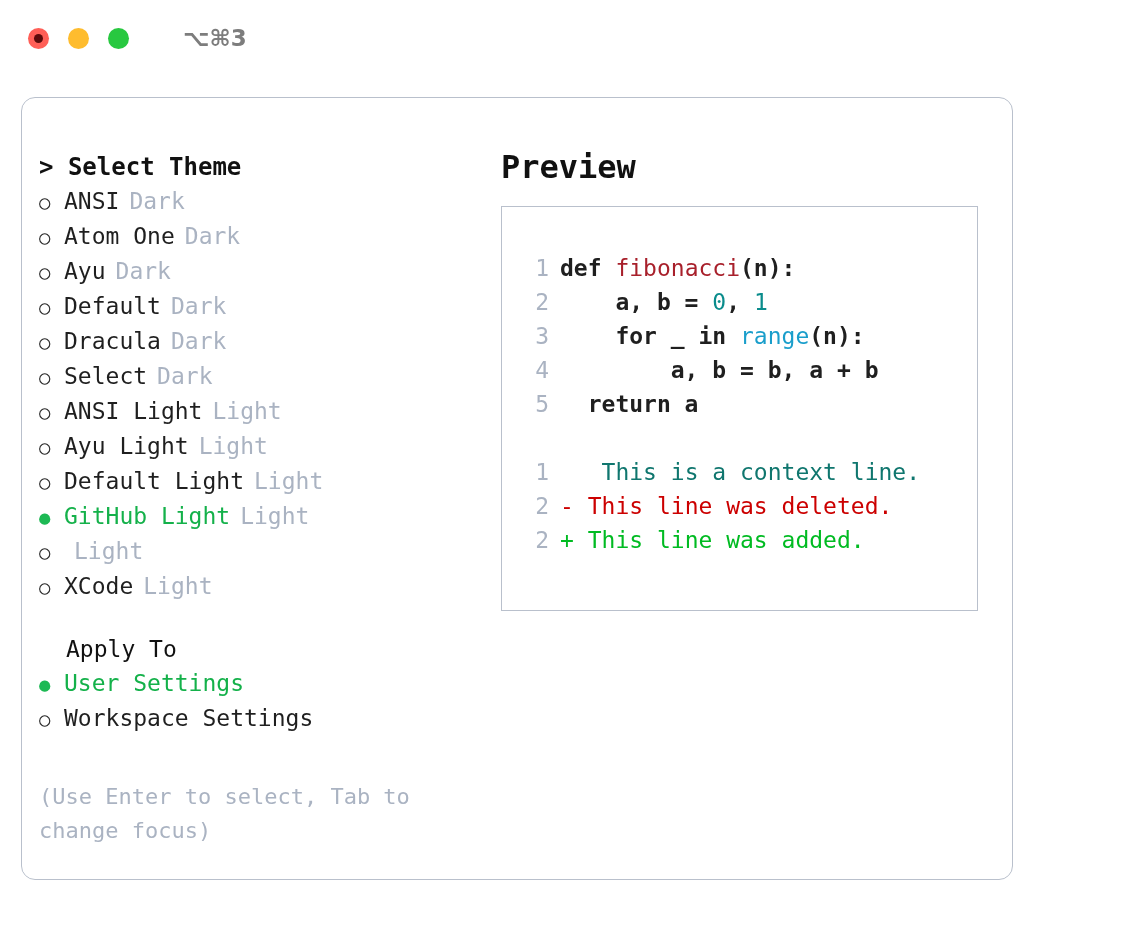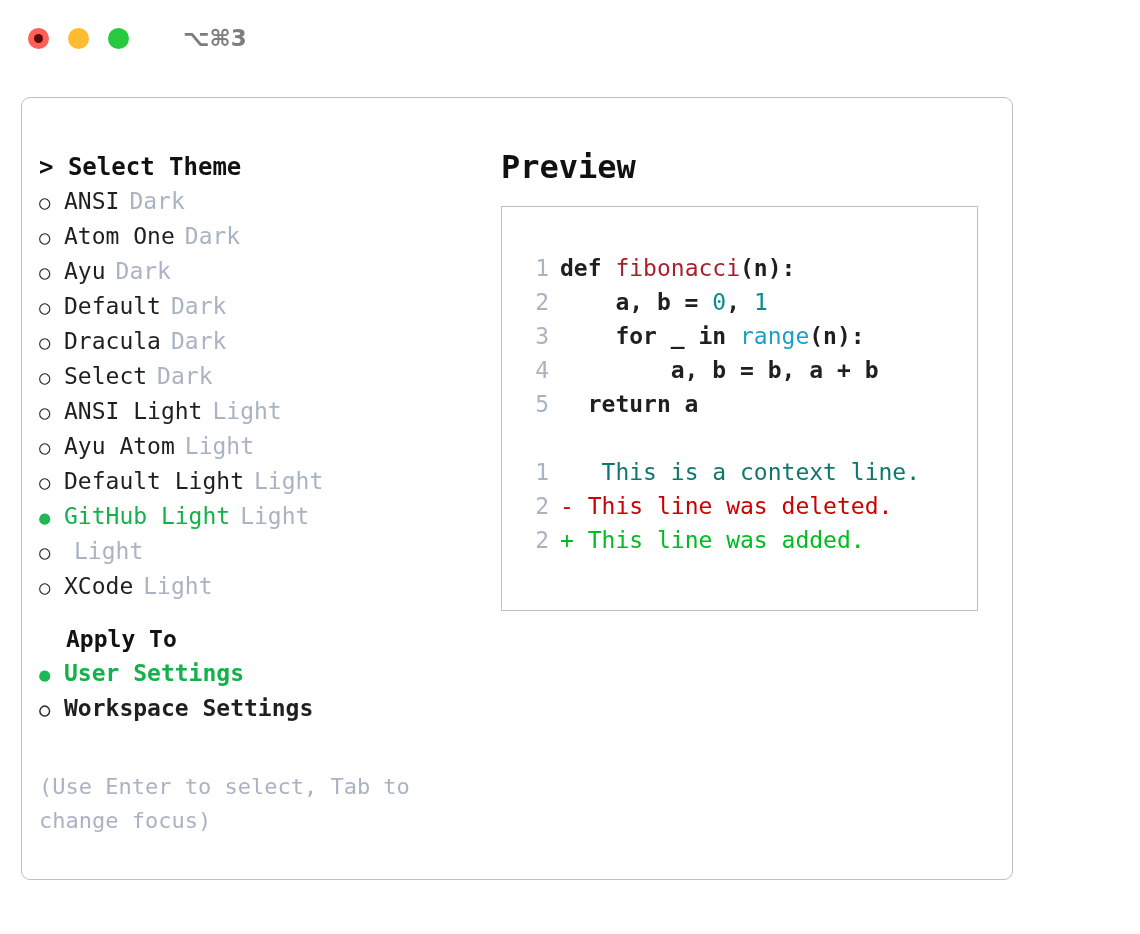--- a/index.html
+++ b/index.html
@@ -70,21 +70,21 @@
   }
 
   
   .panel {
     position: absolute;
     left: 21px;
     top: 97px;
     width: 992px;
     height: 783px;
     border: 1.6px solid #b9c0cc;
-    border-radius: 9px;
+    border-radius: 14px;
     box-sizing: border-box;
     background: #ffffff;
   }
 
   .cols {
     position: absolute;
     left: 0; top: 0;
     width: 100%; height: 100%;
   }
 
@@ -119,22 +119,21 @@
   }
   .opt.selected .bullet { color: #1db954; }
   .opt-label { color: #1f1f1f; }
   .opt.selected .opt-label { color: #14b14a; }
   .opt-tag {
     color: #aab3c2;
     margin-left: 10px;
   }
 
   .applyto {
-    margin-top: 18px;
-    font-weight: bold;
+    margin-top: 28px;
   }
   .applyto-head {
     font-size: 23px;
     color: #111111;
     line-height: 34px;
     padding-left: 27px;
     white-space: pre;
   }
 
   .hint {
@@ -209,21 +208,21 @@
       <div class="left">
         <div class="section-head">&gt; Select Theme</div>
         <div class="opt-list" id="theme-list">
             <div class="opt"><span class="bullet">○</span><span class="opt-label">ANSI</span><span class="opt-tag">Dark</span></div>
             <div class="opt"><span class="bullet">○</span><span class="opt-label">Atom One</span><span class="opt-tag">Dark</span></div>
             <div class="opt"><span class="bullet">○</span><span class="opt-label">Ayu</span><span class="opt-tag">Dark</span></div>
             <div class="opt"><span class="bullet">○</span><span class="opt-label">Default</span><span class="opt-tag">Dark</span></div>
             <div class="opt"><span class="bullet">○</span><span class="opt-label">Dracula</span><span class="opt-tag">Dark</span></div>
             <div class="opt"><span class="bullet">○</span><span class="opt-label">Select</span><span class="opt-tag">Dark</span></div>
             <div class="opt"><span class="bullet">○</span><span class="opt-label">ANSI Light</span><span class="opt-tag">Light</span></div>
-            <div class="opt"><span class="bullet">○</span><span class="opt-label">Ayu Atom</span><span class="opt-tag">Light</span></div>
+            <div class="opt"><span class="bullet">○</span><span class="opt-label">Ayu Light</span><span class="opt-tag">Light</span></div>
             <div class="opt"><span class="bullet">○</span><span class="opt-label">Default Light</span><span class="opt-tag">Light</span></div>
             <div class="opt selected"><span class="bullet">●</span><span class="opt-label">GitHub Light</span><span class="opt-tag">Light</span></div>
             <div class="opt"><span class="bullet">○</span><span class="opt-tag">Light</span></div>
             <div class="opt"><span class="bullet">○</span><span class="opt-label">XCode</span><span class="opt-tag">Light</span></div>
           </div>
 
         <div class="applyto">
           <div class="applyto-head">Apply To</div>
           <div class="opt-list" id="apply-list">
               <div class="opt selected"><span class="bullet">●</span><span class="opt-label">User Settings</span></div>

